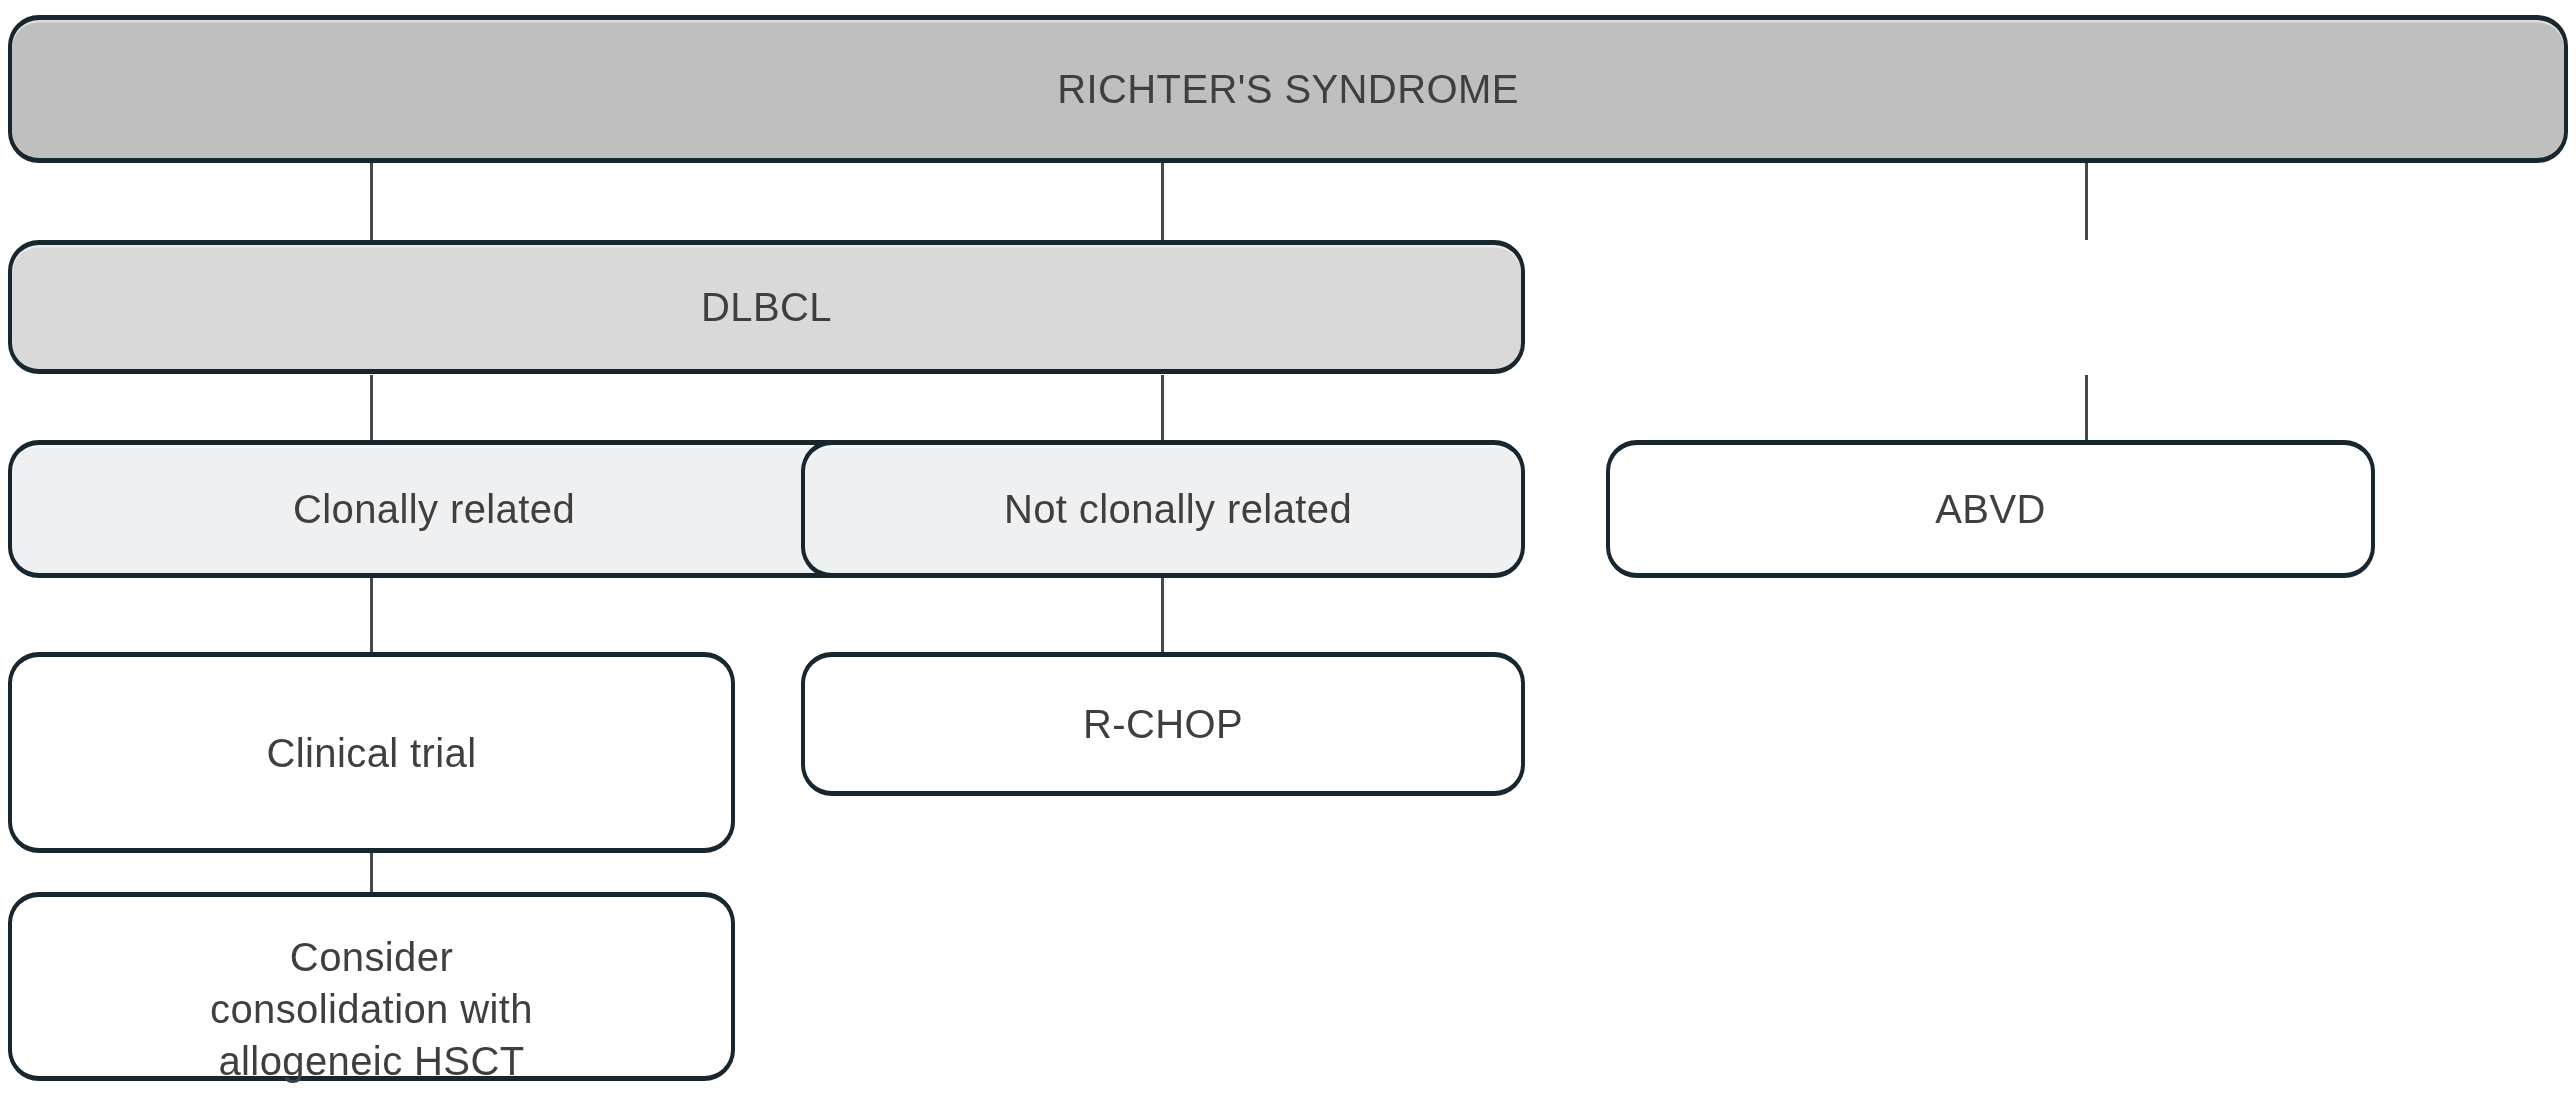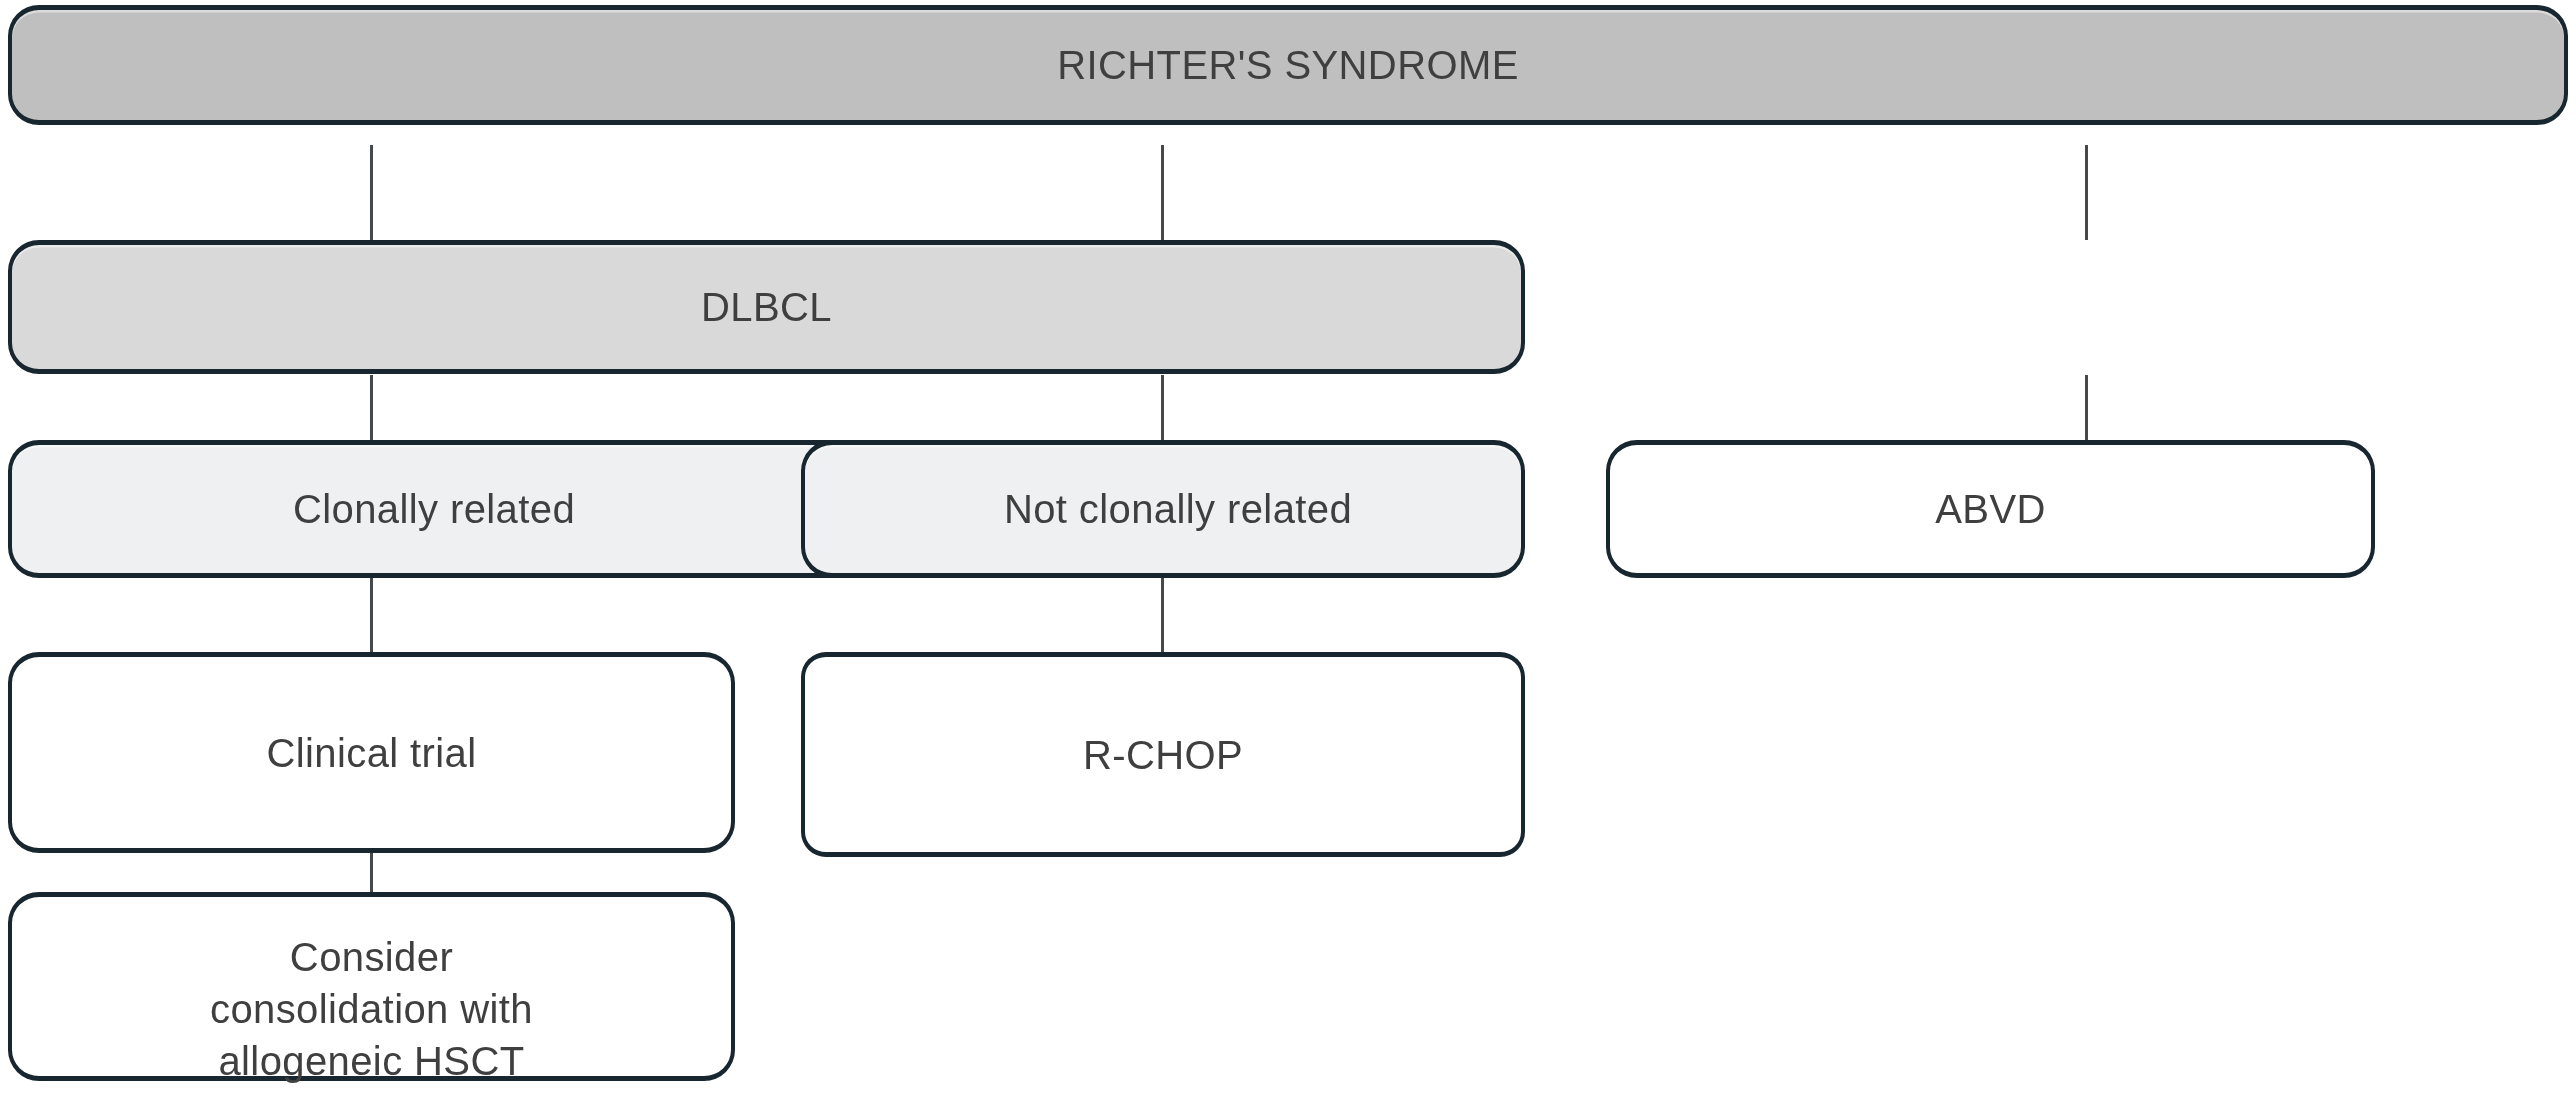--- a/index.html
+++ b/index.html
@@ -31,28 +31,28 @@
     letter-spacing: 0.4px;
     box-shadow: inset 0 2.4px 0 rgba(255,255,255,0.45);
   }
   .node .label { display: block; }
   .fill-l1 { background: #bfbfbf; }
   .fill-l2 { background: #d9d9d9; justify-content: center; }
   .fill-l3 { background: #eff0f1; }
   .fill-white { background: #ffffff; }
 
   
-  #node-richters     { left: 8px;   top: 5px;   width: 2560px; height: 120px; }
+  #node-richters     { left: 8px;   top: 15px;   width: 2560px; height: 148px; }
   #node-dlbcl        { left: 8px;   top: 240px;  width: 1517px; height: 134px; }
   #node-hodgkin      { left: 1606px; top: 240px;  width: 962px; height: 134px; }
   #node-clonally     { left: 8px;   top: 440px;  width: 852px;  height: 138px; }
   #node-notclonally  { left: 801px;  top: 440px;  width: 724px;  height: 138px; padding-left: 30px; }
   #node-abvd         { left: 1606px; top: 440px;  width: 769px; height: 138px; }
   #node-clinical     { left: 8px;   top: 652px;  width: 727px;  height: 201px; }
-  #node-rchop        { left: 801px;  top: 652px;  width: 724px;  height: 205px; border-radius: 25px; }
+  #node-rchop        { left: 801px;  top: 652px;  width: 724px;  height: 144px; }
   #node-consider     { left: 8px;   top: 892px; width: 727px;  height: 189px; }
   #node-consider .label { max-width: 380px; margin-top: 44px; }
 
   .edge {
     position: absolute;
     width: 3.2px;
     background: #45494c;
   }
   #edge-1 { left: 370px;  top: 145px;  height: 95px; }
   #edge-2 { left: 1161px; top: 145px;  height: 95px; }

